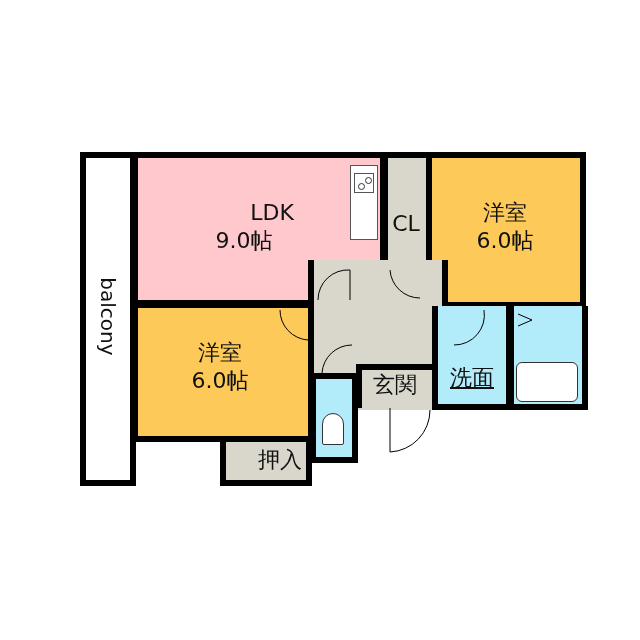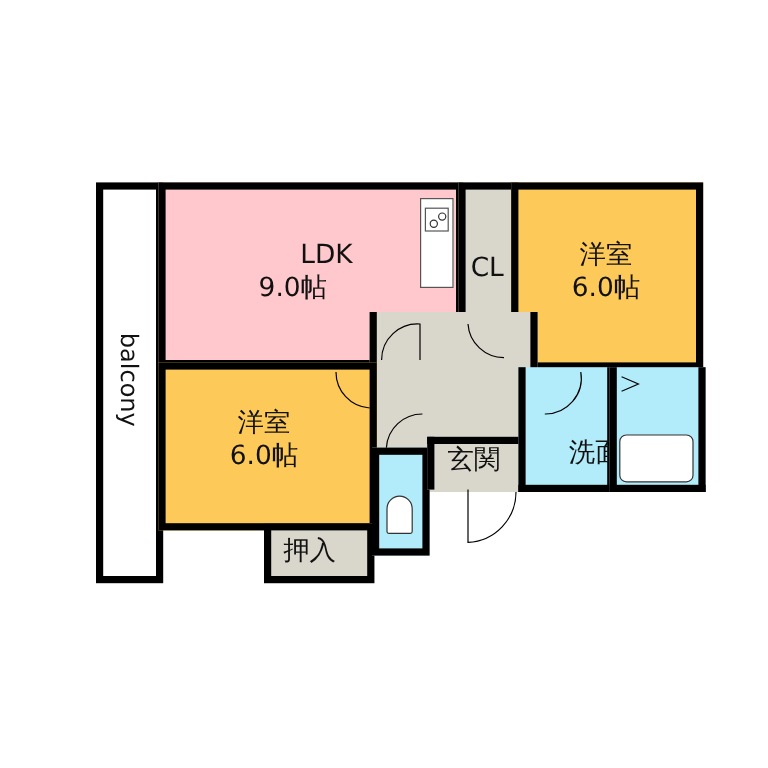--- a/index.html
+++ b/index.html
@@ -35,30 +35,30 @@
 <div class="label" style="left:455px;top:200px;width:100px;">洋室</div>
 <div class="label" style="left:455px;top:228px;width:100px;">6.0帖</div>
 
 <div class="abs" style="left:308px;top:260px;width:140px;height:150px;background:#d9d6cc;border-left:6px solid #000;border-right:6px solid #000;"></div>
 
 <div class="abs" style="left:132px;top:302px;width:182px;height:140px;background:#fdc959;border:6px solid #000;"></div>
 <div class="label" style="left:170px;top:340px;width:100px;">洋室</div>
 <div class="label" style="left:170px;top:368px;width:100px;">6.0帖</div>
 
 <div class="abs" style="left:220px;top:436px;width:92px;height:50px;background:#d9d6cc;border:6px solid #000;"></div>
-<div class="label" style="left:218px;top:447px;width:80px;">押入</div>
+<div class="label" style="left:240px;top:447px;width:80px;font-family:Liberation Serif, serif;">押入</div>
 
 <div class="abs" style="left:310px;top:373px;width:48px;height:90px;background:#b2ebf9;border:6px solid #000;"></div>
 <div class="abs" style="left:322px;top:413px;width:22px;height:32px;background:#fff;border:1px solid #333;border-radius:11px 11px 2px 2px;"></div>
 
 <div class="abs" style="left:356px;top:364px;width:78px;height:44px;background:#d9d6cc;border:6px solid #000;border-right:none;border-bottom:none;"></div>
-<div class="label" style="left:360px;top:372px;width:70px;font-family:Liberation Mono, monospace;">玄関</div>
+<div class="label" style="left:360px;top:372px;width:70px;">玄関</div>
 
 <div class="abs" style="left:432px;top:306px;width:80px;height:104px;background:#b2ebf9;border:6px solid #000;border-top:none;"></div>
-<div class="label" style="left:460px;top:365px;width:72px;">洗面</div>
+<div class="label" style="left:436px;top:365px;width:72px;text-decoration:underline;">洗面</div>
 
 <div class="abs" style="left:508px;top:306px;width:80px;height:104px;background:#b2ebf9;border:6px solid #000;border-top:none;"></div>
 <div class="abs" style="left:516px;top:362px;width:62px;height:40px;background:#fff;border:1px solid #333;border-radius:6px;"></div>
 
 <svg width="640" height="640">
   <path d="M350 300 L350 270 A30 30 0 0 0 318 300" fill="none" stroke="#000" stroke-width="1"></path>
   <path d="M390 270 A30 30 0 0 0 420 298" fill="none" stroke="#000" stroke-width="1"></path>
   <path d="M280 310 A30 30 0 0 0 308 340" fill="none" stroke="#000" stroke-width="1"></path>
   <path d="M352 345 A30 30 0 0 0 322 373" fill="none" stroke="#000" stroke-width="1"></path>
   <path d="M484 310 A30 30 0 0 1 454 345" fill="none" stroke="#000" stroke-width="1"></path>

